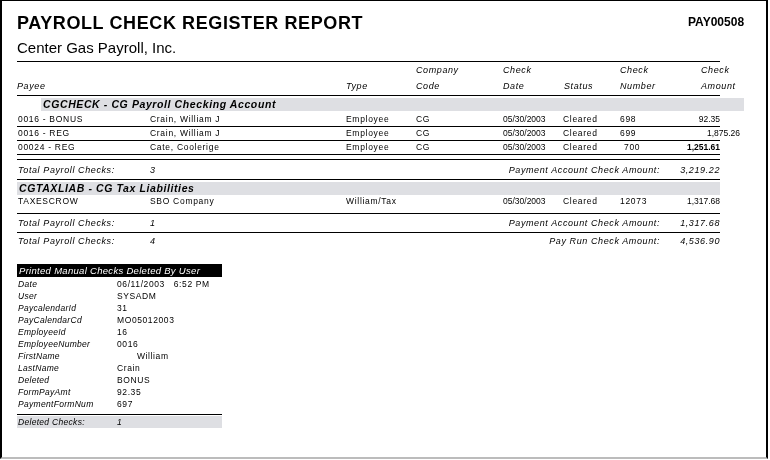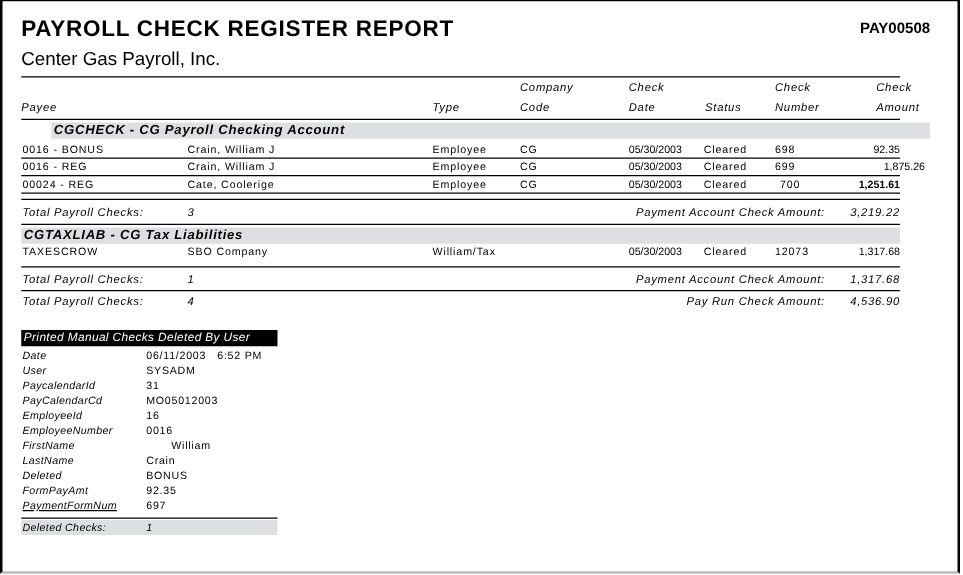--- a/index.html
+++ b/index.html
@@ -141,20 +141,20 @@
   <div class="abs kv-k" style="left:18px;top:339px;">EmployeeNumber</div>
   <div class="abs kv-v" style="left:117px;top:339px;">0016</div>
   <div class="abs kv-k" style="left:18px;top:351px;">FirstName</div>
   <div class="abs kv-v" style="left:117px;top:351px;margin-left:20px;">William</div>
   <div class="abs kv-k" style="left:18px;top:363px;">LastName</div>
   <div class="abs kv-v" style="left:117px;top:363px;">Crain</div>
   <div class="abs kv-k" style="left:18px;top:375px;">Deleted</div>
   <div class="abs kv-v" style="left:117px;top:375px;">BONUS</div>
   <div class="abs kv-k" style="left:18px;top:387px;">FormPayAmt</div>
   <div class="abs kv-v" style="left:117px;top:387px;">92.35</div>
-  <div class="abs kv-k" style="left:18px;top:399px;text-decoration:underline;">PaymentFormNum</div>
+  <div class="abs kv-k" style="left:18px;top:399px;">PaymentFormNum</div>
   <div class="abs kv-v" style="left:117px;top:399px;">697</div>
 </div>
 
 <div class="hline" style="top:414px;width:205px;"></div>
 <div class="del-bar"></div>
 <div class="abs kv-k" style="left:18px;top:417px;">Deleted Checks:</div>
 <div class="abs kv-k" style="left:117px;top:417px;">1</div>
 
 </body></html>

